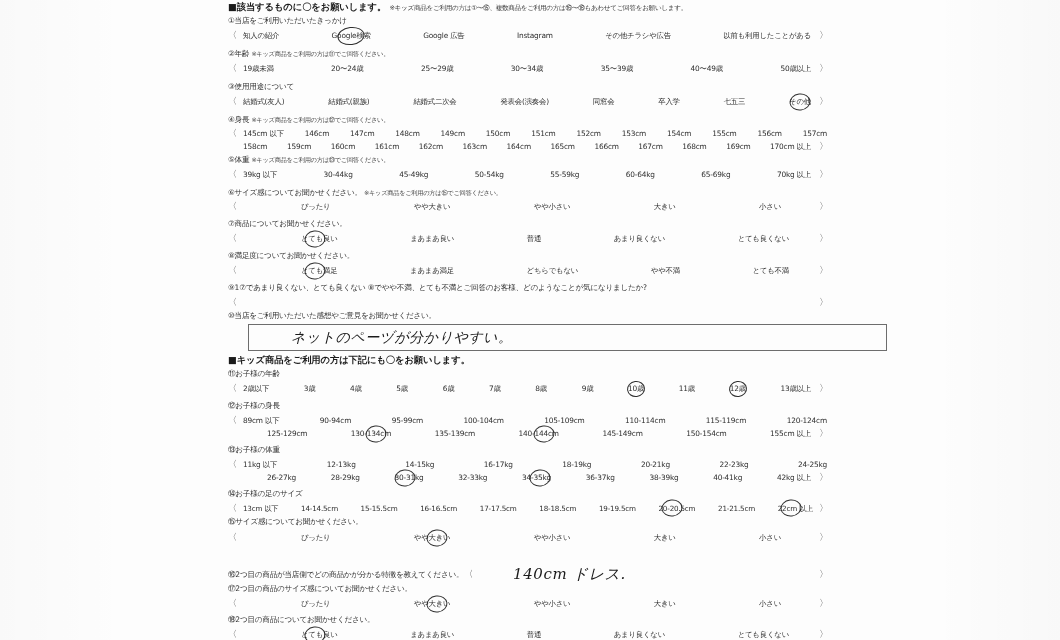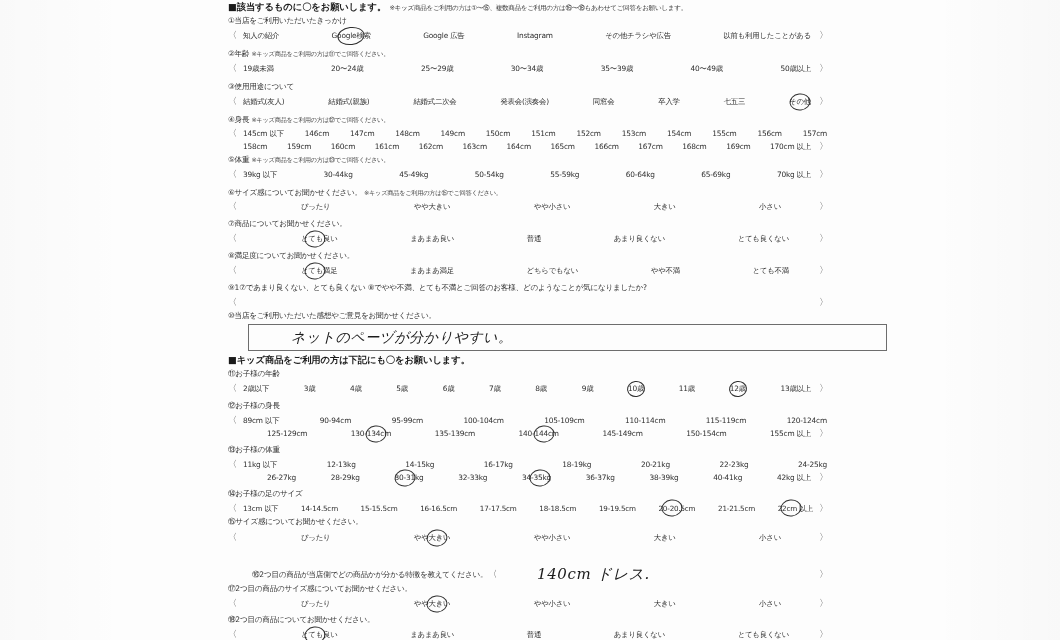--- a/index.html
+++ b/index.html
@@ -492,21 +492,21 @@
       <span class="spacer"></span>
     <span class="opt">大きい</span>
       <span class="spacer"></span>
     <span class="opt">小さい</span>
     <span style="width:30px;"></span>
     <span class="brk" style="width:16px;text-align:right;">〉</span>
   </div>
 
 
   <div class="row optrow" style="top:567px;">
-    <span class="qline" style="display:inline-block;margin-left:24px;">⑯2つ目の商品が当店側でどの商品かが分かる特徴を教えてください。</span>
+    <span class="qline" style="display:inline-block;">⑯2つ目の商品が当店側でどの商品かが分かる特徴を教えてください。</span>
     <span class="brk" style="padding-left:1px;">〈</span>
     <span class="inlinehand" style="padding-left:40px;">140cm ドレス.</span>
     <span class="spacer"></span>
     <span class="brk" style="width:16px;text-align:right;">〉</span>
   </div>
 
   <div class="row qline" style="top:585px;">⑰2つ目の商品のサイズ感についてお聞かせください。</div>
   <div class="row optrow" style="top:599px;">
     <span class="brk" style="width:14px;">〈</span>
     <span style="width:58px;"></span>

